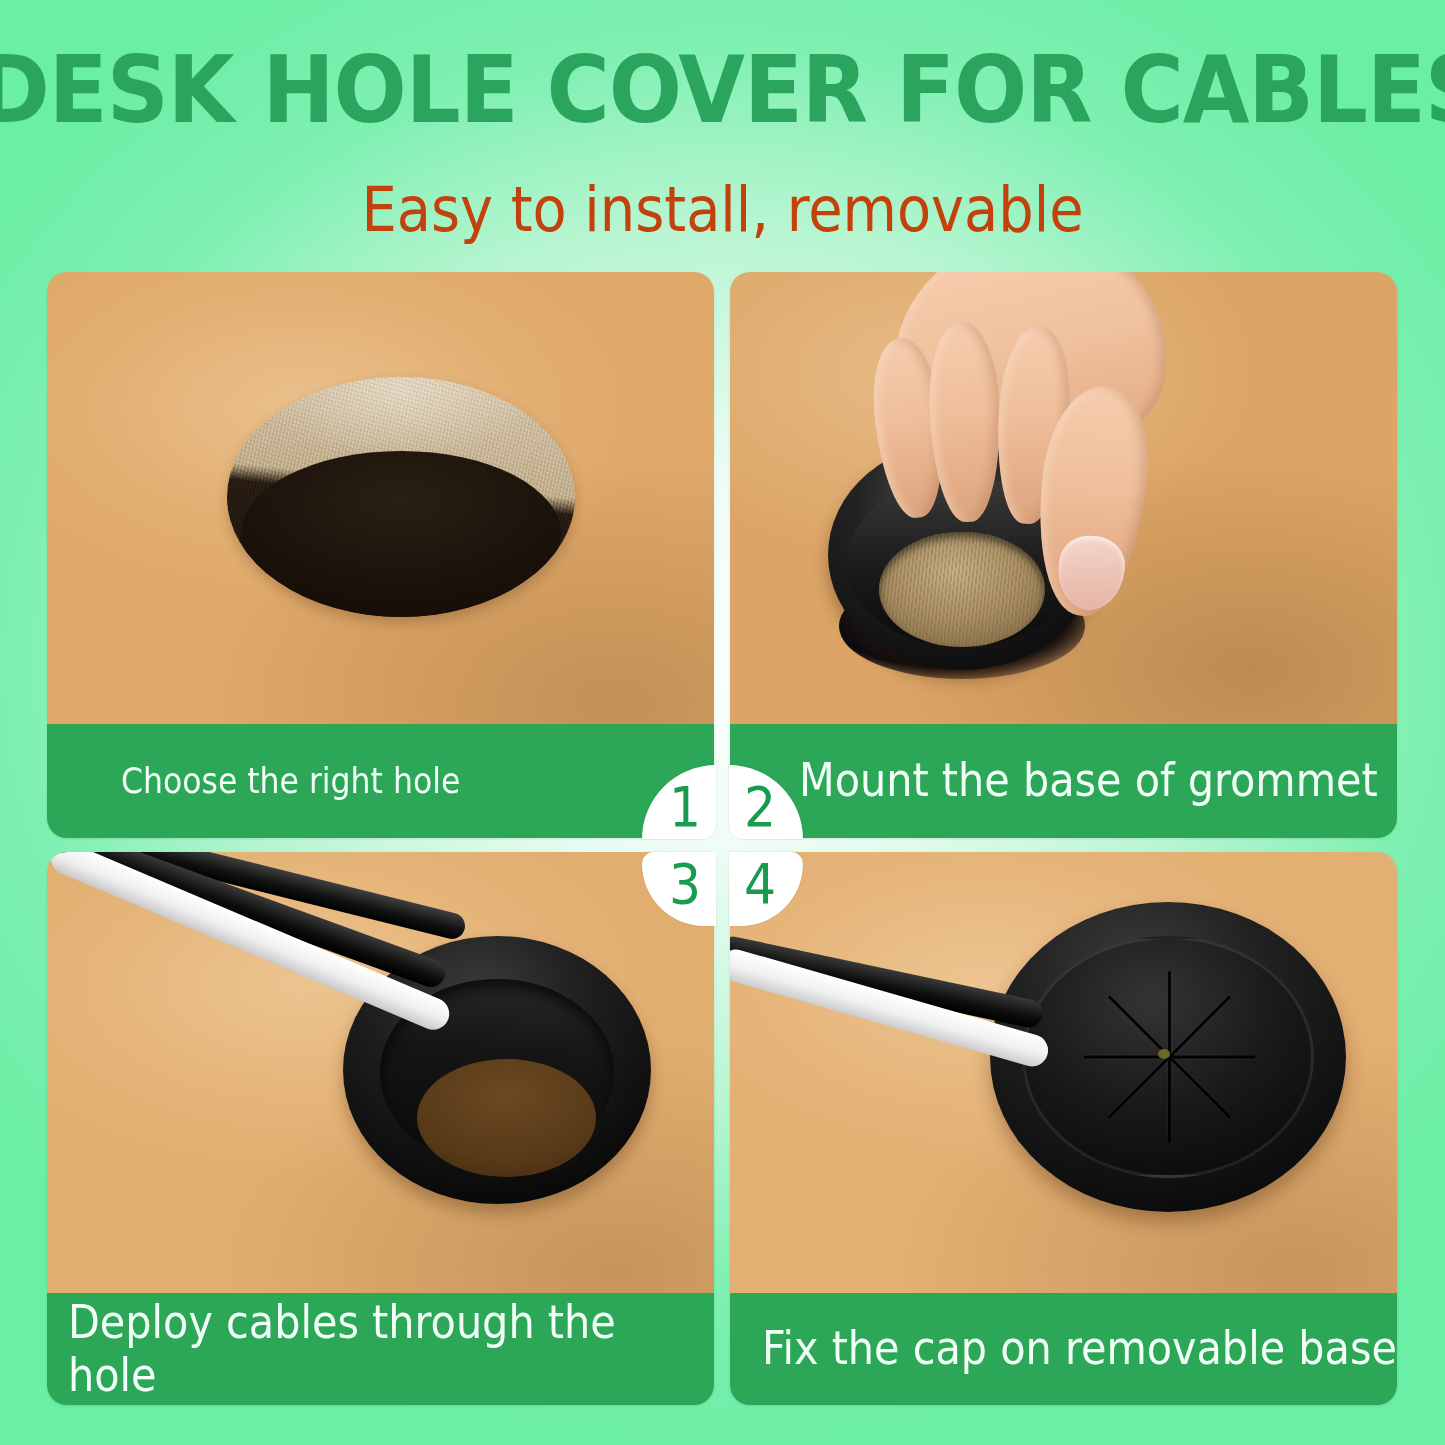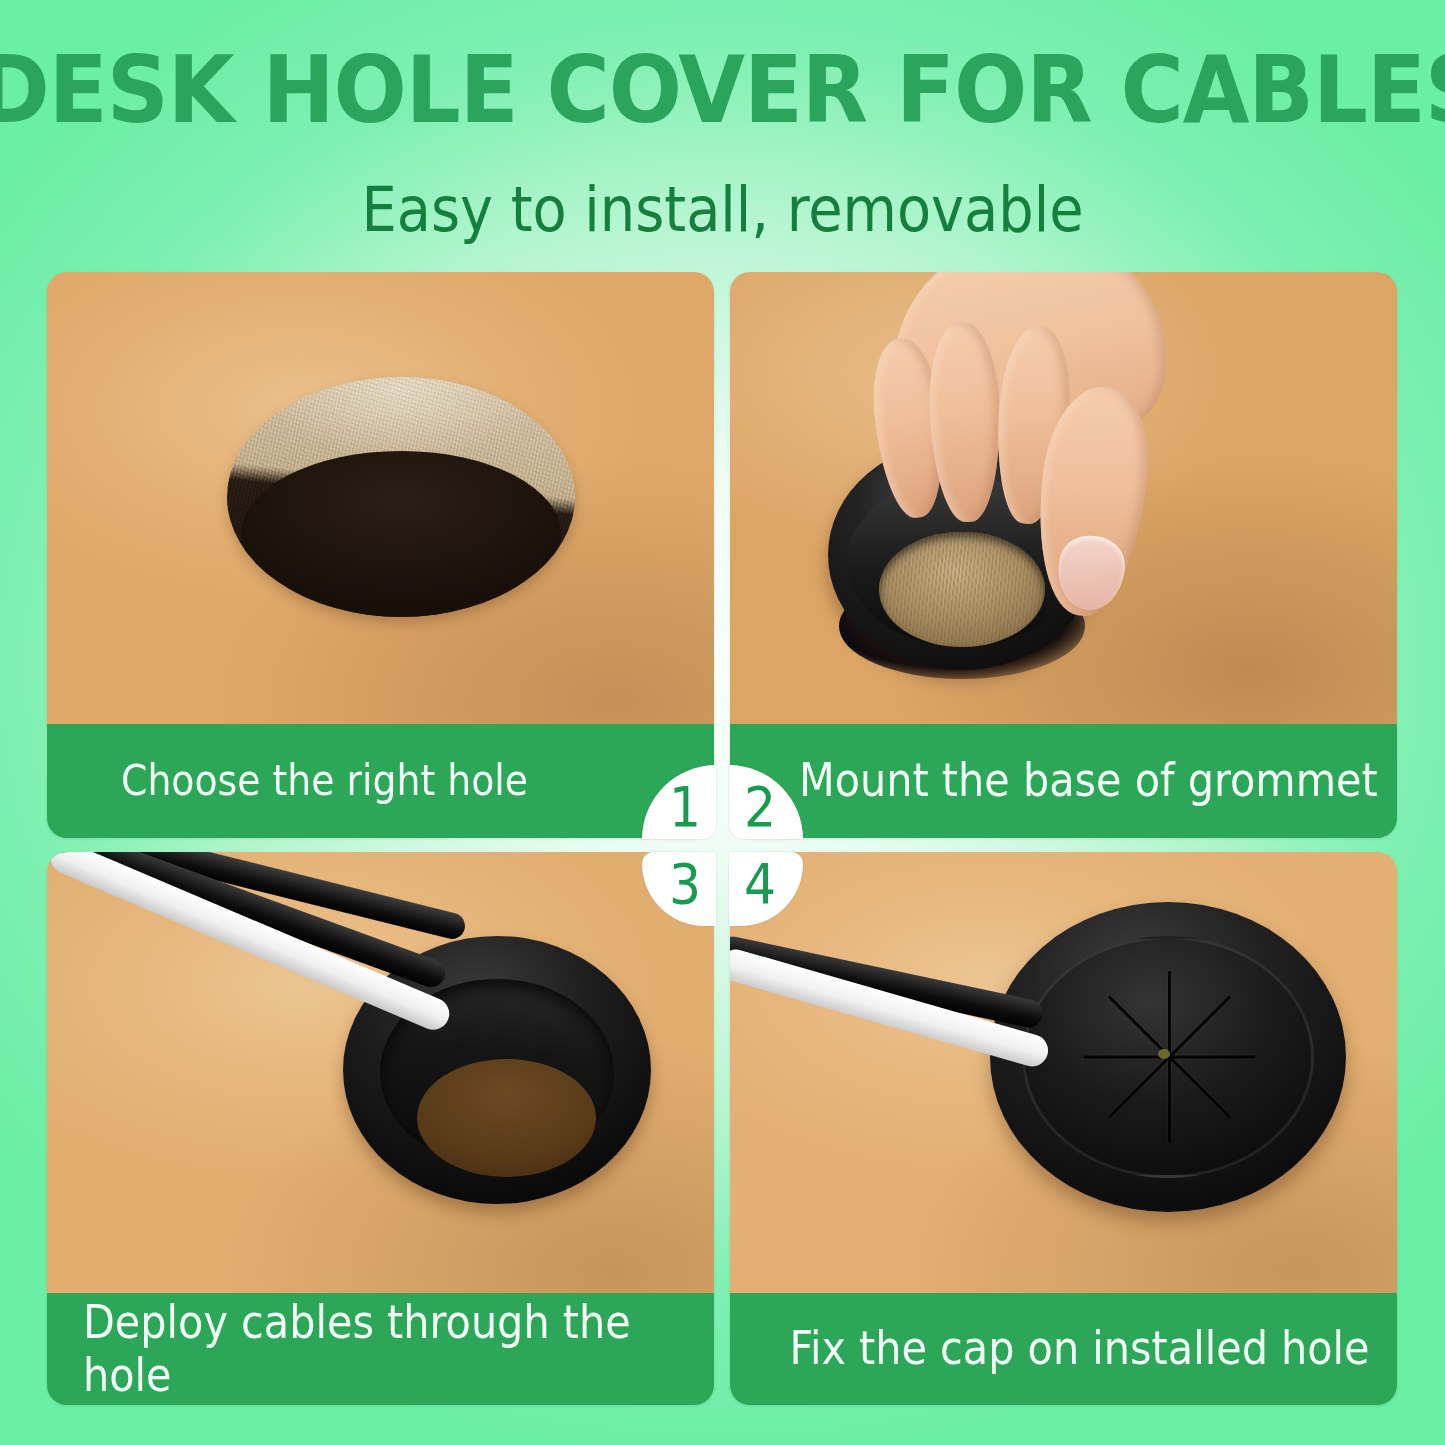--- a/index.html
+++ b/index.html
@@ -24,21 +24,21 @@
     transform:scaleX(1.03);
     transform-origin:50% 50%;
     white-space:nowrap;
   }
   #subtitle {
     position:absolute; left:0; top:176px; width:1445px;
     text-align:center;
     font-family:"Liberation Sans Narrow","DejaVu Sans Condensed","Liberation Sans", sans-serif;
     font-size:62px;
     line-height:1.1;
-    color:#15803d;
+    color:#c2410c;
     white-space:nowrap;
   }
 
   
   .panel {
     position:absolute;
     overflow:hidden;
     border-radius:20px;
     box-shadow:0 1px 3px rgba(0,0,0,0.10);
   }
@@ -88,24 +88,24 @@
     position:absolute; left:0; right:0; bottom:0;
     background:#2BA757;
     color:#F2FFF7;
     font-family:"Liberation Sans Narrow","DejaVu Sans Condensed","Liberation Sans", sans-serif;
     display:flex; align-items:center;
     font-size:46px;
     line-height:1.16;
   }
   #panel-1 .caption { height:114px; padding-left:74px; }
   #panel-2 .caption { height:114px; padding-left:69px; }
-  #panel-3 .caption { height:112px; padding-left:36px; justify-content:center; }
+  #panel-3 .caption { height:112px; padding-left:21px; justify-content:center; }
   #panel-4 .caption { height:112px; padding-left:32px; justify-content:center; }
   .caption .cap-text { display:block; }
-  #panel-1 .caption .cap-text { font-size:42px; }
+  #panel-1 .caption .cap-text { font-size:35px; }
 
   
   #step-badge {
     position:absolute;
     left:642px; top:765px;
     width:161px; height:161px;
     z-index:5;
     pointer-events:none;
   }
   .quad {
@@ -391,21 +391,21 @@
       <div class="slit" style="transform:rotate(180deg)"></div>
       <div class="slit" style="transform:rotate(225deg)"></div>
       <div class="slit" style="transform:rotate(270deg)"></div>
       <div class="slit" style="transform:rotate(315deg)"></div>
       <div class="hub"></div>
     </div>
     <div id="c4-blk"></div>
     <div id="c4-wht"></div>
   </div>
   <div class="caption">
-    <span class="cap-text">Fix the cap on installed hole</span>
+    <span class="cap-text">Fix the cap on removable base</span>
   </div>
 </div>
 
 <div id="step-badge">
   <div class="quad" id="quad-1">1</div>
   <div class="quad" id="quad-2">2</div>
   <div class="quad" id="quad-3">3</div>
   <div class="quad" id="quad-4">4</div>
 </div>
 

